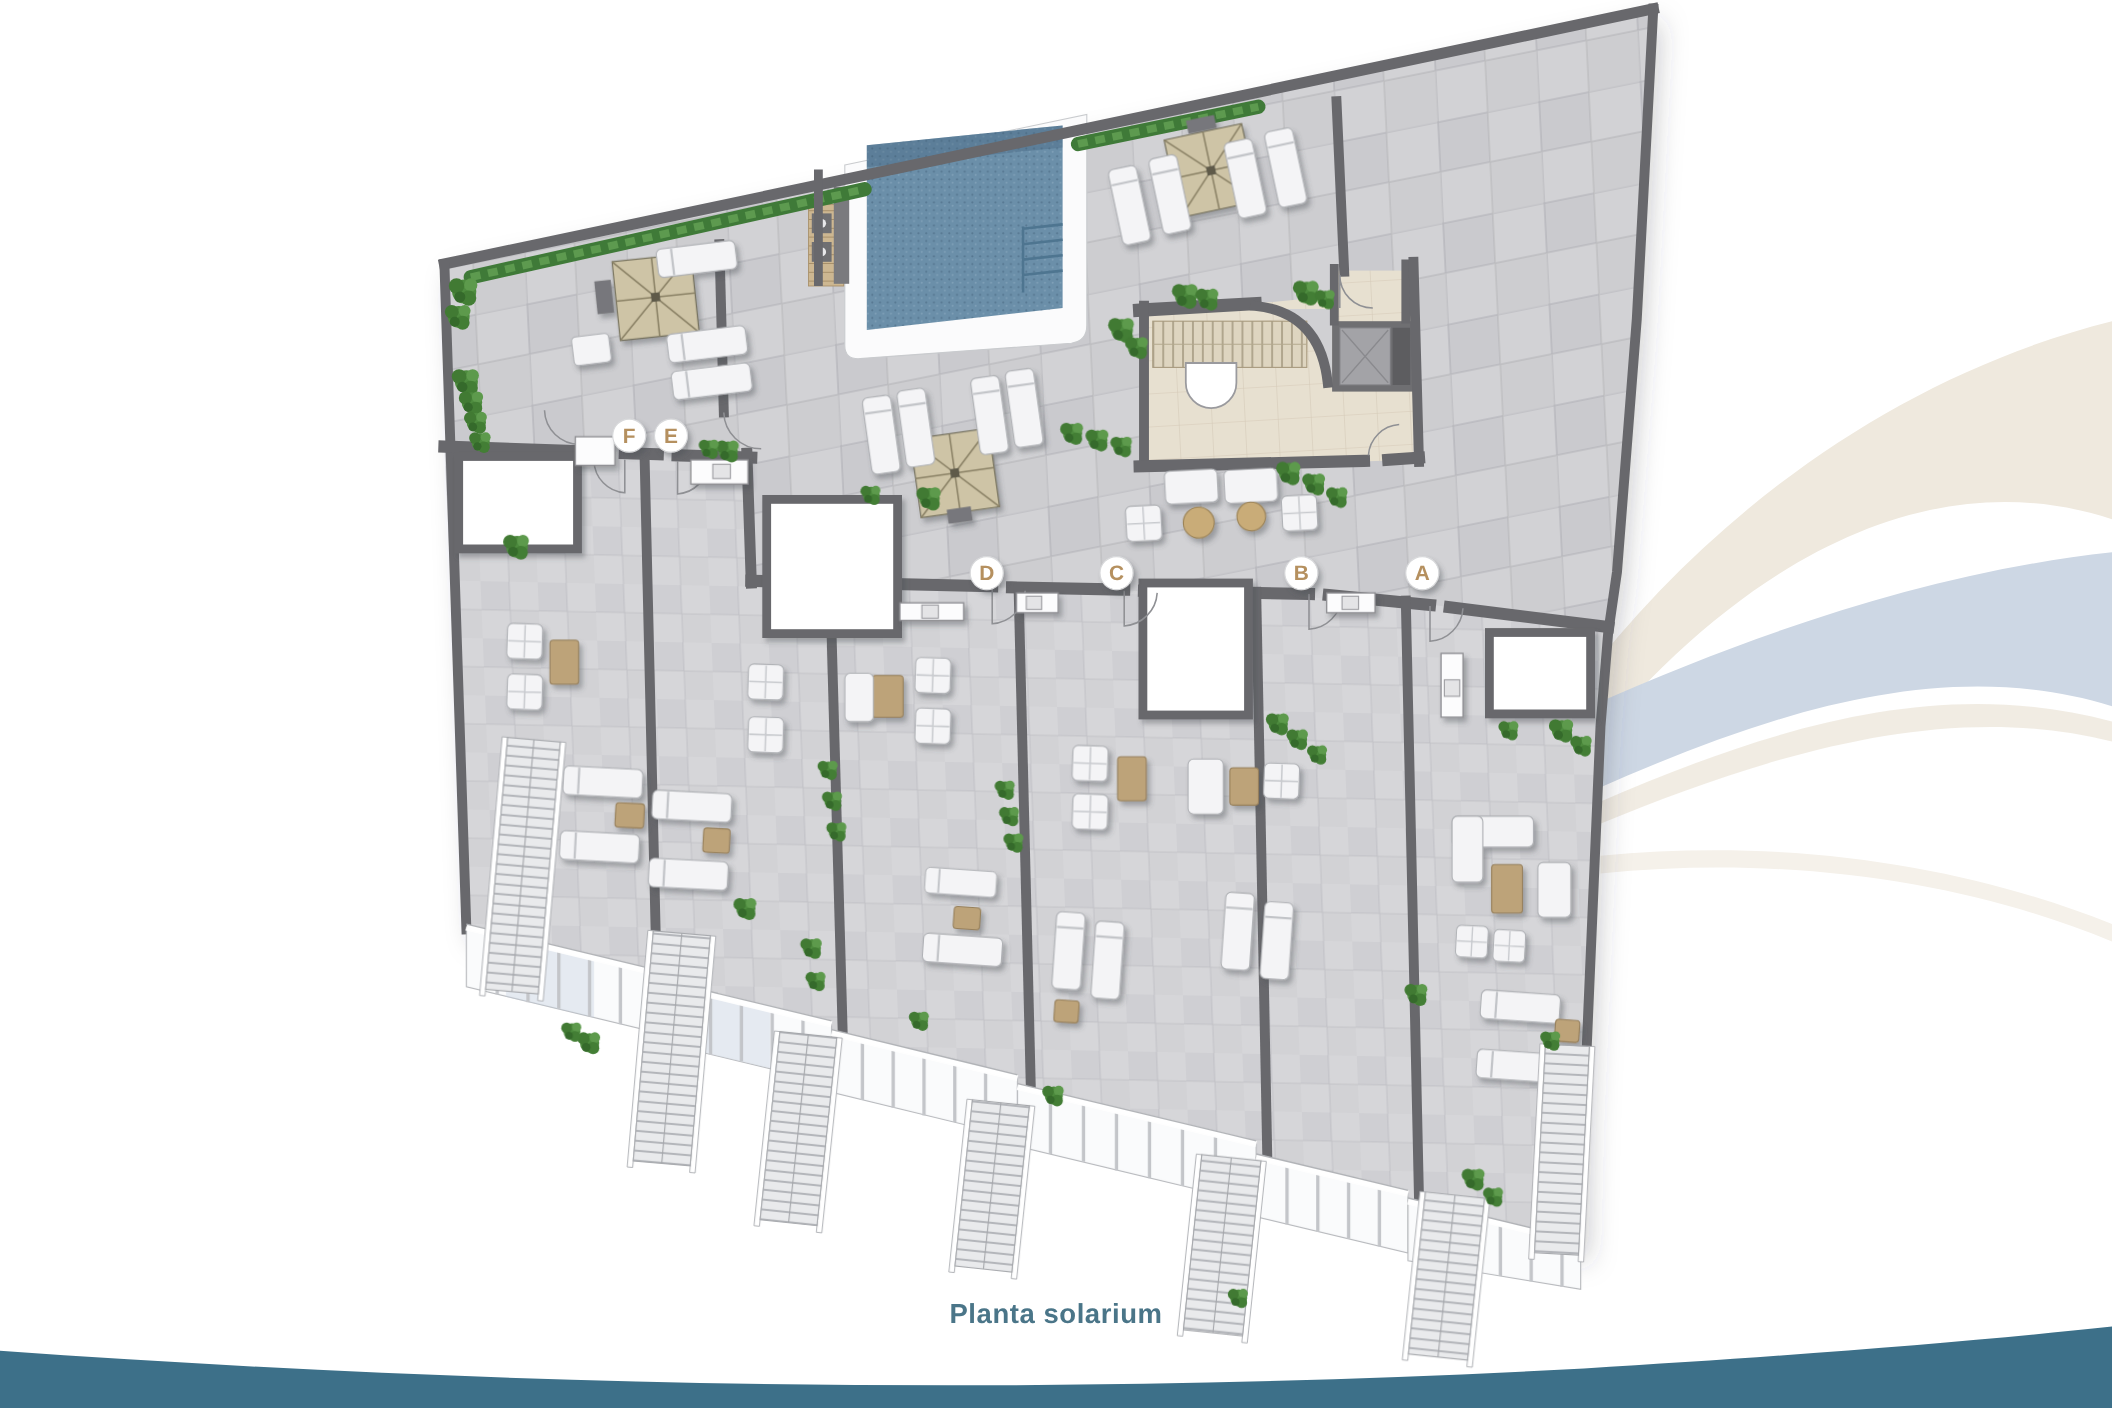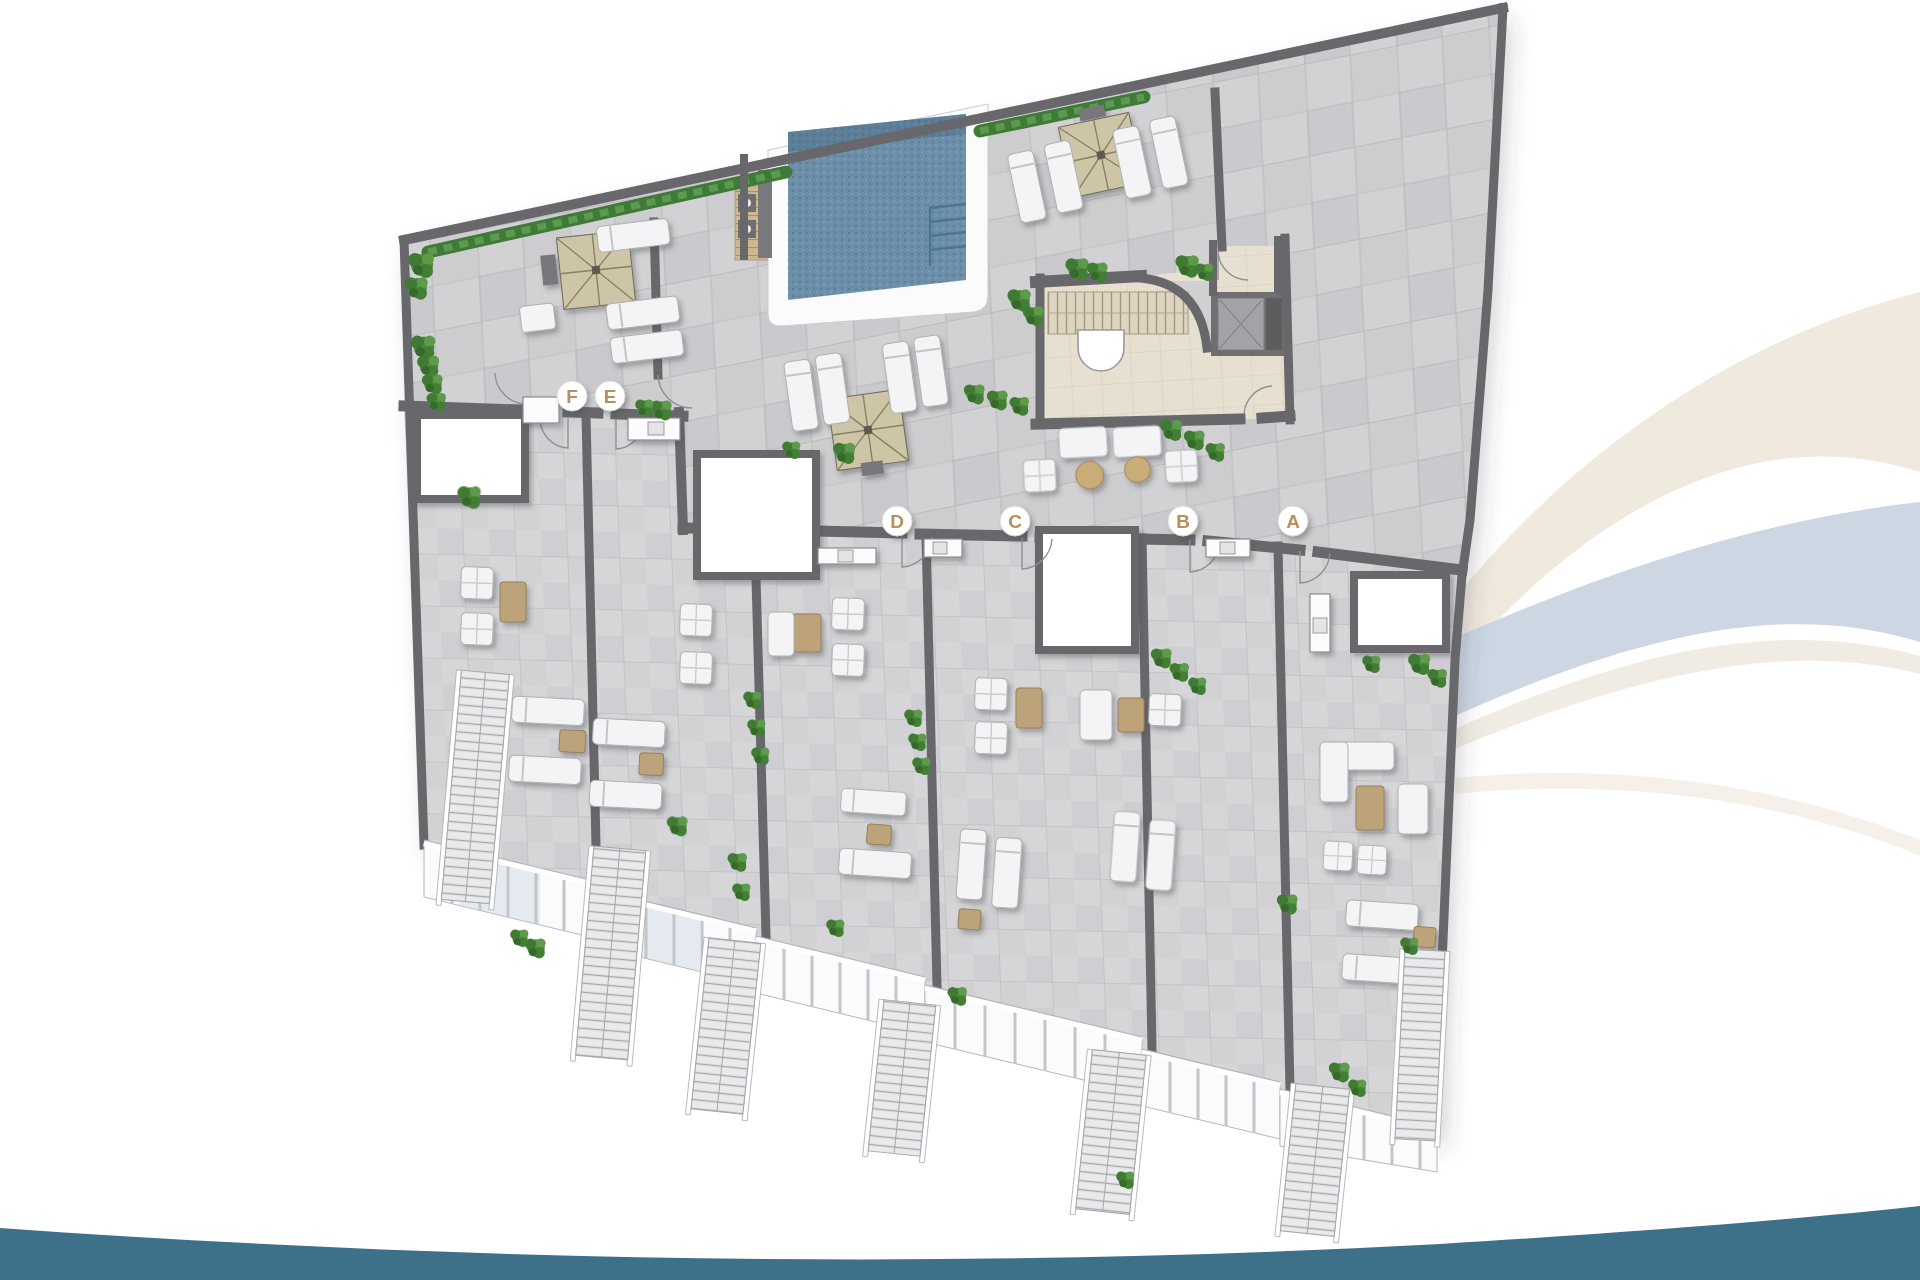--- a/index.html
+++ b/index.html
@@ -479,13 +479,14 @@
             <text x="1183" y="527.5" class="lbl-t">B</text>
           </g>
           <g>
             <circle cx="1293" cy="521" r="15" class="lbl-c"></circle>
             <text x="1293" y="527.5" class="lbl-t">A</text>
           </g>
         </g>
   </g>
 </svg>
 
+<div class="caption">Planta solarium</div>
 </div>
 
 </body></html>

